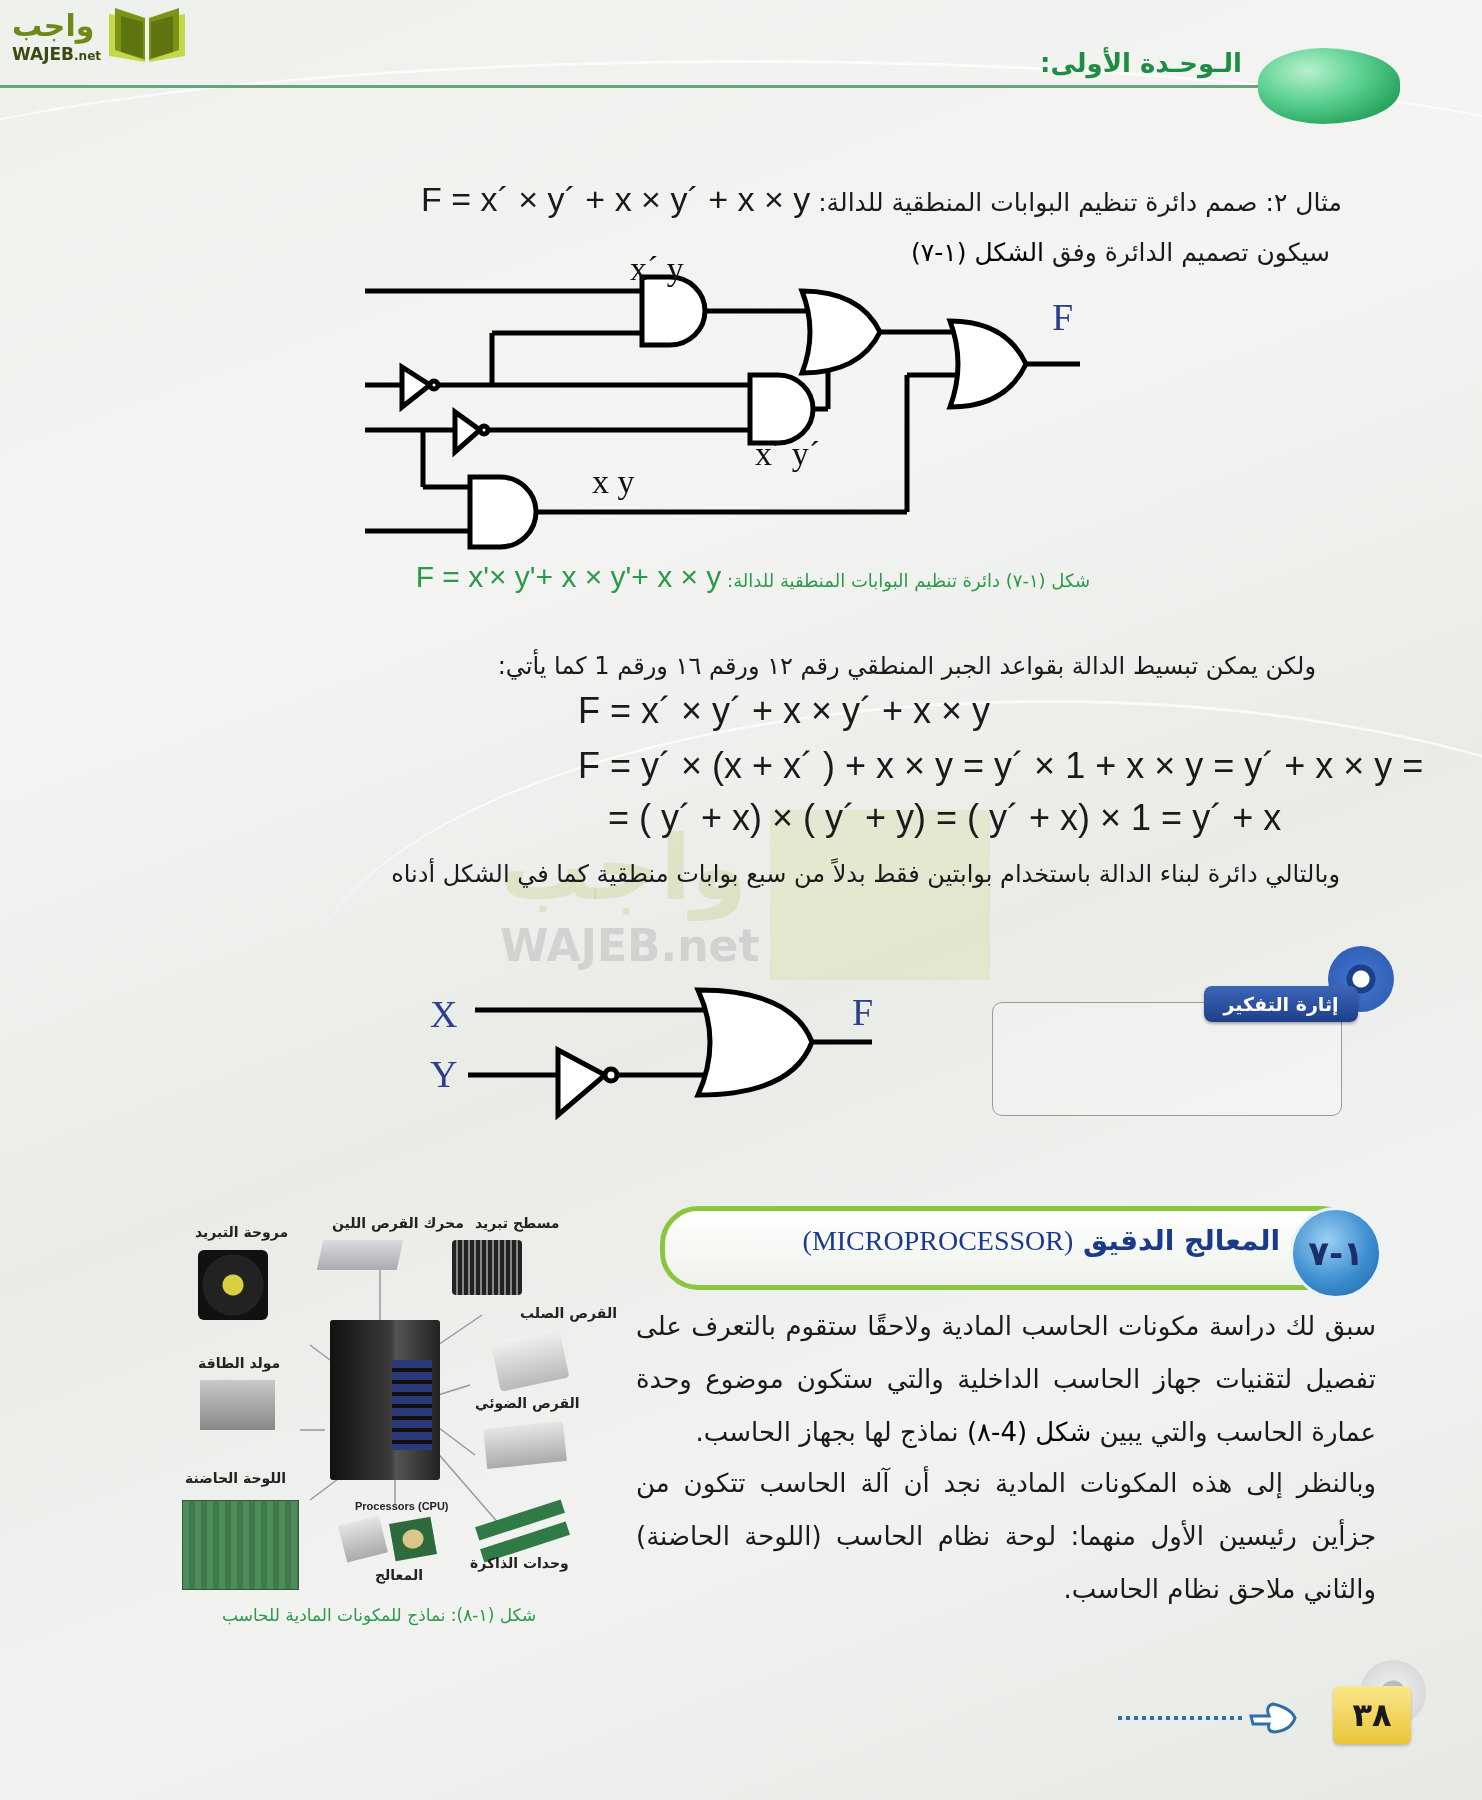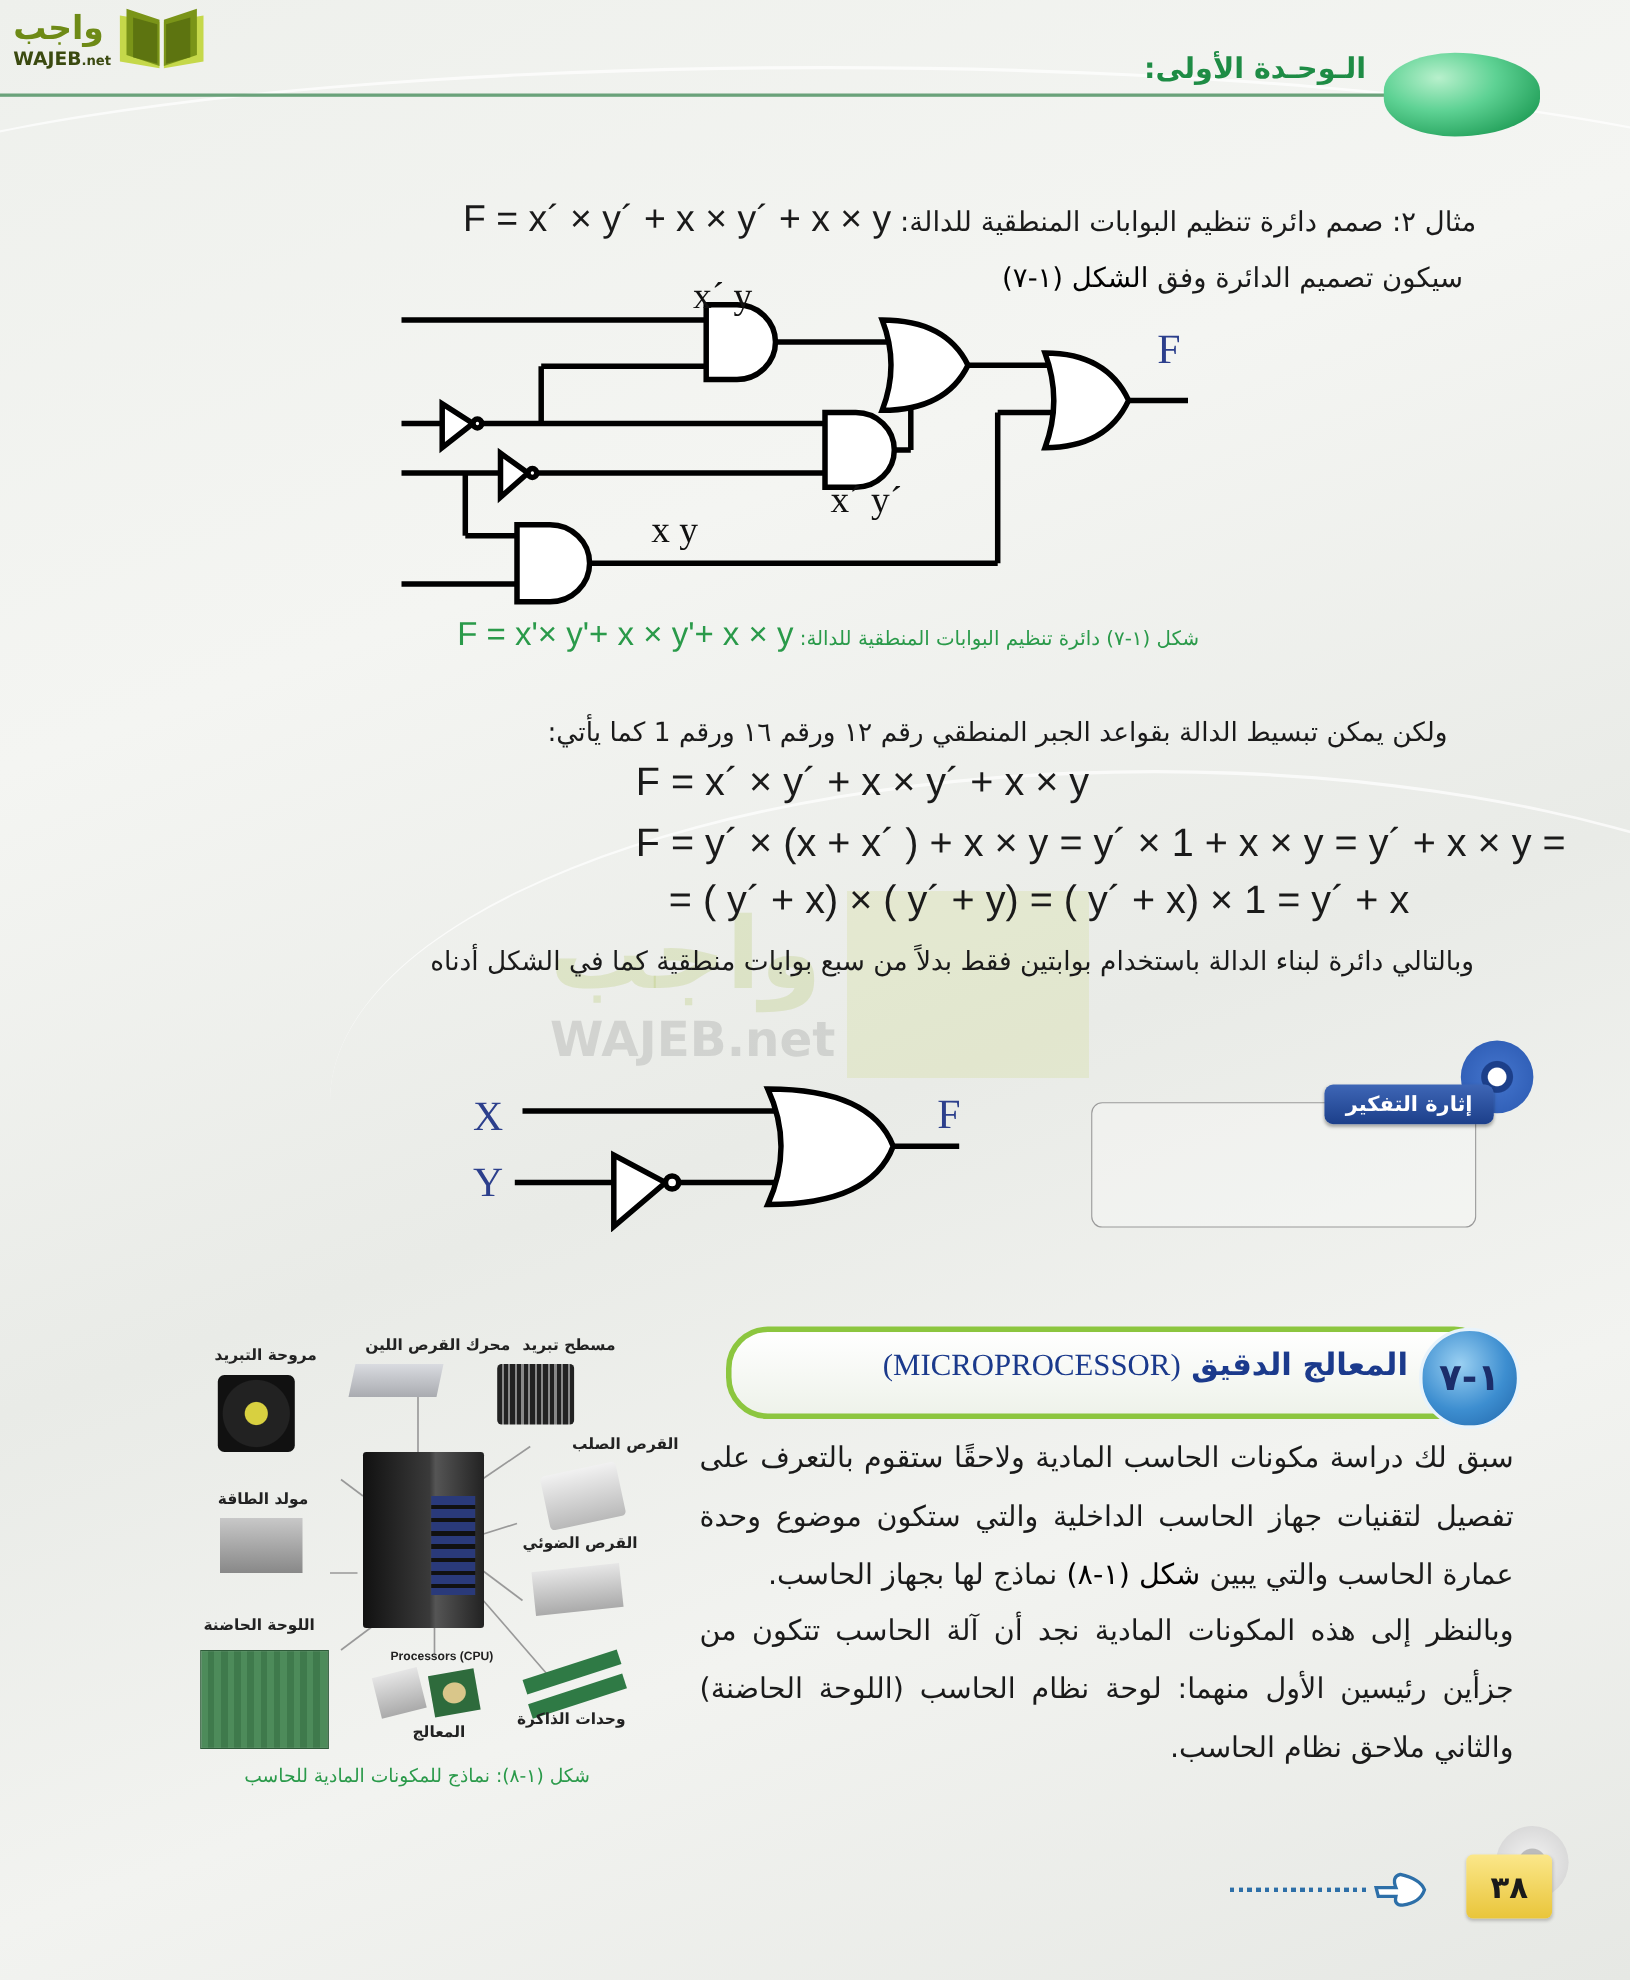--- a/index.html
+++ b/index.html
@@ -40,21 +40,21 @@
   .sec-num{left:1290px;top:1207px;width:86px;height:86px;border-radius:50%;
     background:radial-gradient(circle at 40% 35%,#9ad0f2,#3d8ed0 55%,#1f64a8);color:#1b2d6a;
     font-size:34px;font-weight:bold;display:flex;align-items:center;justify-content:center;border:3px solid #e8f3fb;}
   .para{font-size:26px;line-height:53px;text-align:justify;text-align-last:right;}
   
   .fig{left:170px;top:1195px;width:440px;height:400px;}
   .comp-lbl{font-size:14px;font-weight:bold;color:#222;white-space:nowrap;}
   .comp{position:absolute;}
   
   .page-folder{left:1333px;top:1686px;width:78px;height:58px;border-radius:6px;
-    background:linear-gradient(#fbe78a,#e9c53a);color:#1a1a1a;font-size:28px;font-weight:bold;
+    background:linear-gradient(#fbe78a,#e9c53a);color:#1a1a1a;font-size:32px;font-weight:bold;
     display:flex;align-items:center;justify-content:center;box-shadow:0 2px 3px rgba(0,0,0,0.2);}
   .cd{left:1360px;top:1660px;width:66px;height:66px;border-radius:50%;
     background:radial-gradient(circle,#fff 0 6px,#bbb 7px 12px,#e9e9e9 13px,#cfcfcf 100%);}
   .dots{left:1118px;top:1716px;width:125px;height:4px;
     background:repeating-linear-gradient(90deg,#2d6fa8 0 4px,transparent 4px 8px);}
   
   .wm-ar{left:500px;top:815px;font-size:90px;font-weight:bold;color:rgba(150,180,40,0.18);}
   .wm-en{left:500px;top:920px;font-size:44px;font-weight:bold;color:rgba(120,120,120,0.22);}
   .wm-book{left:770px;top:810px;width:220px;height:170px;background:rgba(200,215,120,0.22);}
 </style>
@@ -186,21 +186,21 @@
 
 <div class="abs sec-pill"></div>
 <div class="abs ar sec-title">
   <span>المعالج الدقيق</span>
   <span class="en" dir="ltr">(MICROPROCESSOR)</span>
 </div>
 <div class="abs ar sec-num">١-٧</div>
 
 <div class="abs ar para" style="left:636px;top:1300px;width:740px;">
   <span>سبق لك دراسة مكونات الحاسب المادية ولاحقًا ستقوم بالتعرف على تفصيل لتقنيات جهاز الحاسب الداخلية  والتي ستكون موضوع وحدة عمارة الحاسب والتي يبين</span>
-  <span class="green">شكل (١-٨)</span>
+  <span class="green">شكل (4-٨)</span>
   <span>نماذج لها بجهاز الحاسب.</span>
 </div>
 <div class="abs ar para" style="left:636px;top:1457px;width:740px;">وبالنظر إلى هذه المكونات المادية نجد أن آلة الحاسب تتكون من جزأين رئيسين الأول منهما: لوحة نظام الحاسب (اللوحة الحاضنة) والثاني ملاحق نظام الحاسب.</div>
 
 <div class="abs fig">
   <svg width="440" height="400" style="position:absolute;left:0;top:0;">
     <g stroke="#999" stroke-width="1.5">
       <line x1="210" y1="135" x2="210" y2="75"></line>
       <line x1="268" y1="150" x2="312" y2="120"></line>
       <line x1="268" y1="200" x2="300" y2="190"></line>

